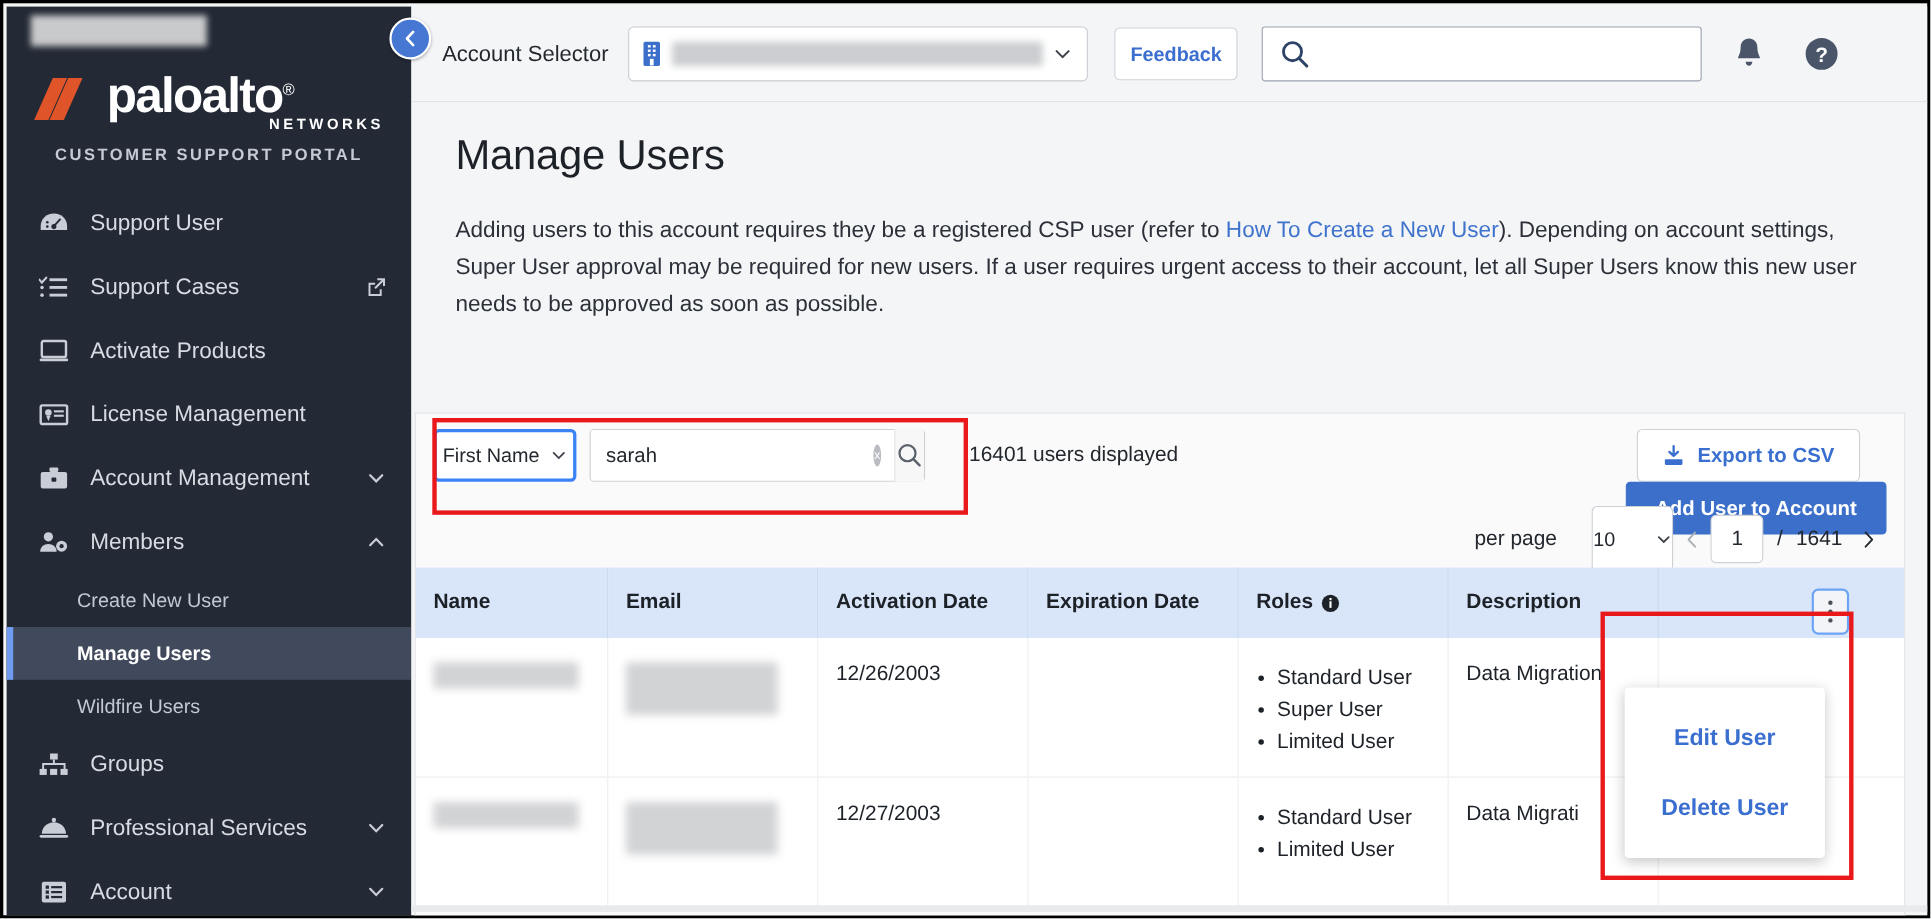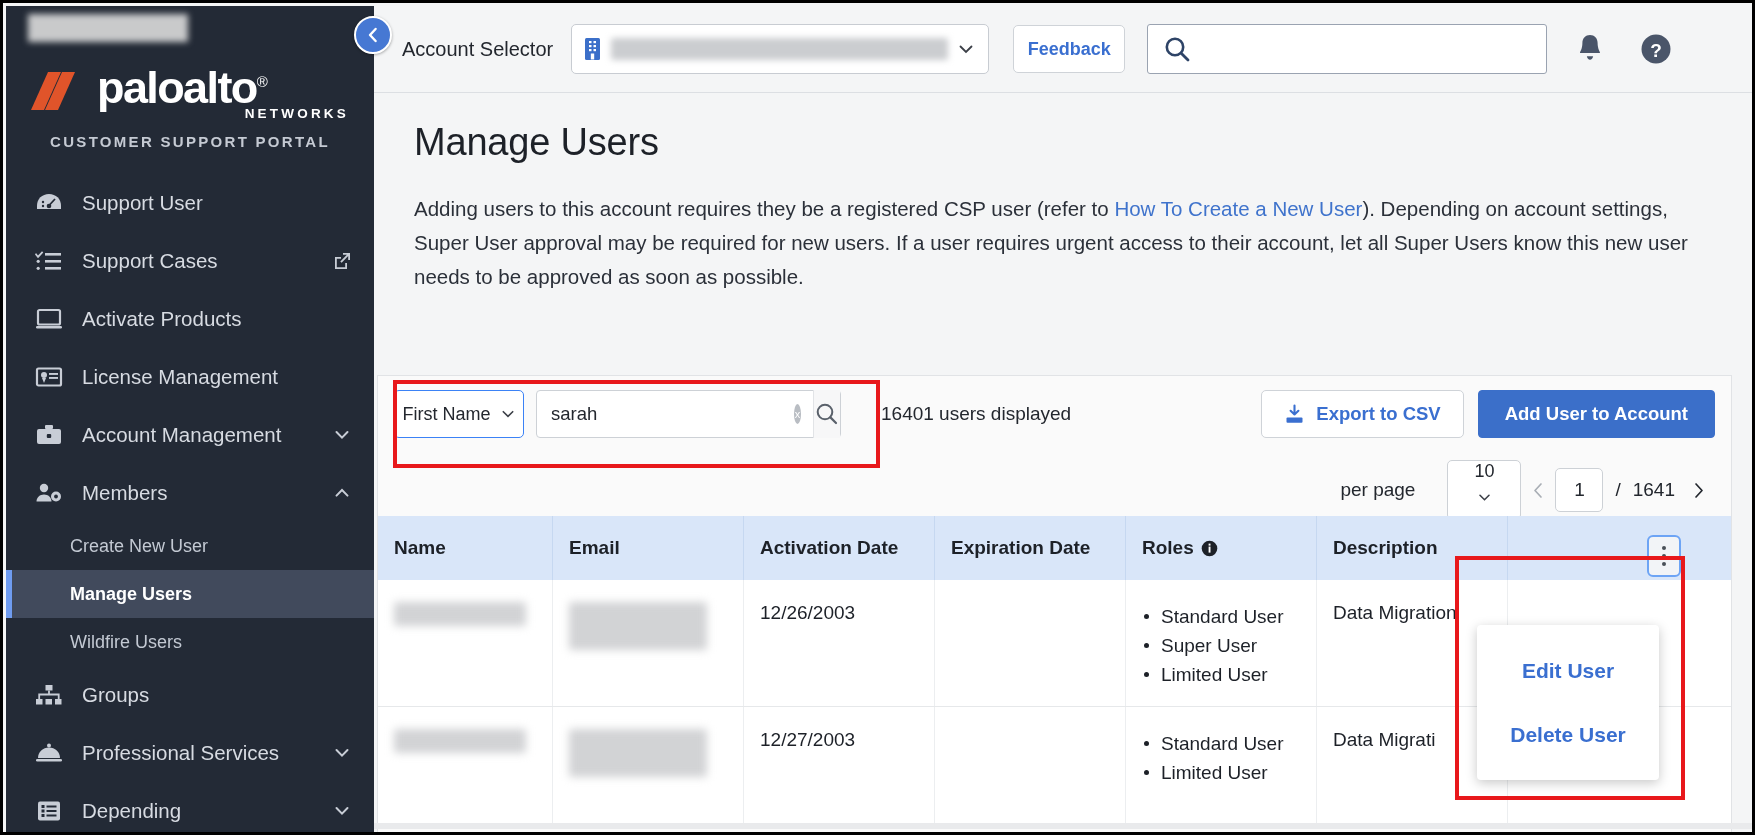--- a/index.html
+++ b/index.html
@@ -169,21 +169,21 @@
     position: absolute; left: 16px; top: 14px;
     display: flex; align-items: center;
   }
   #filter-highlight {
     position: absolute; left: 390px; top: 377px;
     width: 487px; height: 88px;
     border: 4px solid #e8181b; z-index: 22; pointer-events: none;
   }
   #filter-select {
     width: 130px; height: 48px;
-    background: #fff; border: 1px solid #3b82f6; border-radius: 5px;
+    background: #fff; border: 3px solid #3b82f6; border-radius: 5px;
     display: flex; align-items: center; justify-content: center; gap: 9px;
     font-size: 18px; color: #23272e; cursor: pointer;
   }
   #filter-input-wrap {
     margin-left: 12px; width: 305px; height: 48px;
     background: #fff; border: 1px solid #cdd1d6; border-radius: 4px;
     display: flex; align-items: center;
   }
   #filter-input {
     flex: 1 1 auto; border: none; outline: none; background: transparent;
@@ -199,21 +199,21 @@
     width: 62px; height: 48px; border-left: 1px solid #e2e4e7;
     background: #f7f7f8; display: flex; align-items: center;
     justify-content: center; cursor: pointer;
   }
   #users-count {
     margin-left: 40px; font-size: 19px; color: #23272e; white-space: nowrap;
   }
 
   #toolbar-right {
     position: absolute; right: 16px; top: 14px;
-    display: flex; align-items: center;
+    display: flex; align-items: center; flex-direction: column;
   }
   #export-btn {
     height: 48px; padding: 0 22px;
     background: #fff; border: 1px solid #cfd3d8; border-radius: 5px;
     display: flex; align-items: center; gap: 11px;
     color: #3a6fd0; font-size: 18.5px; font-weight: 700; cursor: pointer;
   }
   #add-user-btn {
     margin-left: 14px; height: 48px; padding: 0 26px;
     background: #3b6fc9; border: 1px solid #3b6fc9; border-radius: 4px;
@@ -222,22 +222,22 @@
   }
 
   #pager {
     position: absolute; right: 16px; top: 84px;
     display: flex; align-items: center; font-size: 19px; color: #23272e;
   }
   #per-page-label { margin-right: 32px; }
   #per-page-select {
     width: 74px; height: 60px; background: #fff;
     border: 1px solid #cdd1d6; border-radius: 5px;
-    display: flex; align-items: center; justify-content: flex-start; gap: 8px;
-    font-size: 18px; cursor: pointer; flex-direction: column;
+    display: flex; align-items: center; justify-content: space-between; gap: 8px;
+    font-size: 18px; cursor: pointer;
   }
   .pg-arrow {
     width: 34px; height: 34px; display: flex; align-items: center;
     justify-content: center; cursor: pointer; color: #8f959d; font-size: 22px;
   }
   .pg-arrow.enabled { color: #23272e; }
   #page-num {
     width: 48px; height: 44px; background: #fff;
     border: 1px solid #cdd1d6; border-radius: 5px;
     display: flex; align-items: center; justify-content: center;
@@ -485,21 +485,21 @@
               <g fill="#232a36">
                 <rect x="6.5" y="5" width="3" height="3"></rect>
                 <rect x="6.5" y="9.5" width="3" height="3"></rect>
                 <rect x="6.5" y="14" width="3" height="3"></rect>
                 <rect x="11.5" y="5.5" width="10" height="2"></rect>
                 <rect x="11.5" y="10" width="10" height="2"></rect>
                 <rect x="11.5" y="14.5" width="10" height="2"></rect>
               </g>
             </svg>
         </span>
-        <span class="nav-label">Depending</span>
+        <span class="nav-label">Account</span>
         <span class="nav-chev">
           <svg width="18" height="18" viewBox="0 0 18 18">
               <path d="M3.5 6l5.5 5.6L14.5 6" stroke="#c8cdd6" stroke-width="2" fill="none" stroke-linecap="round"></path>
             </svg>
         </span>
       </div>
 
     </div>
   </div>
 

